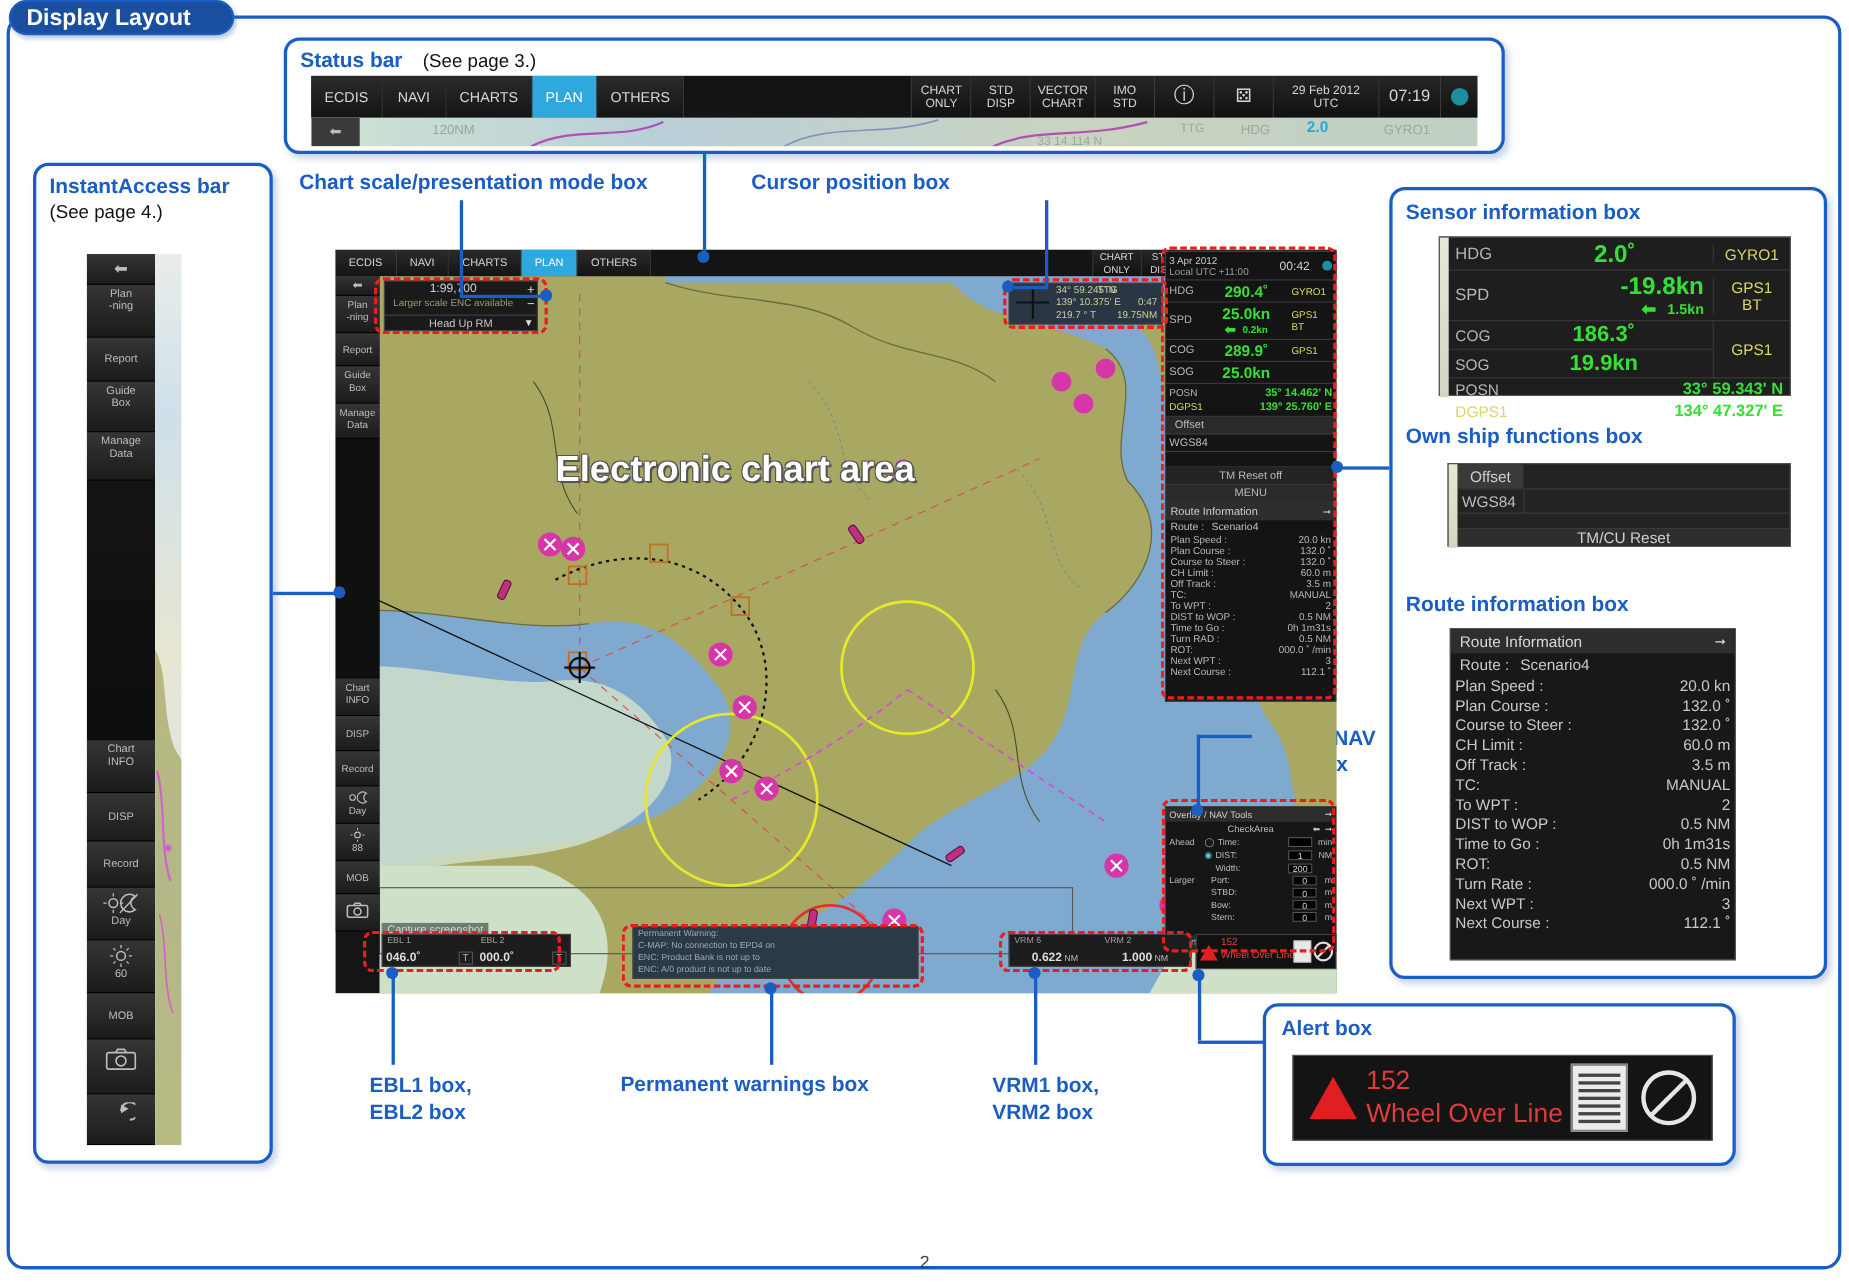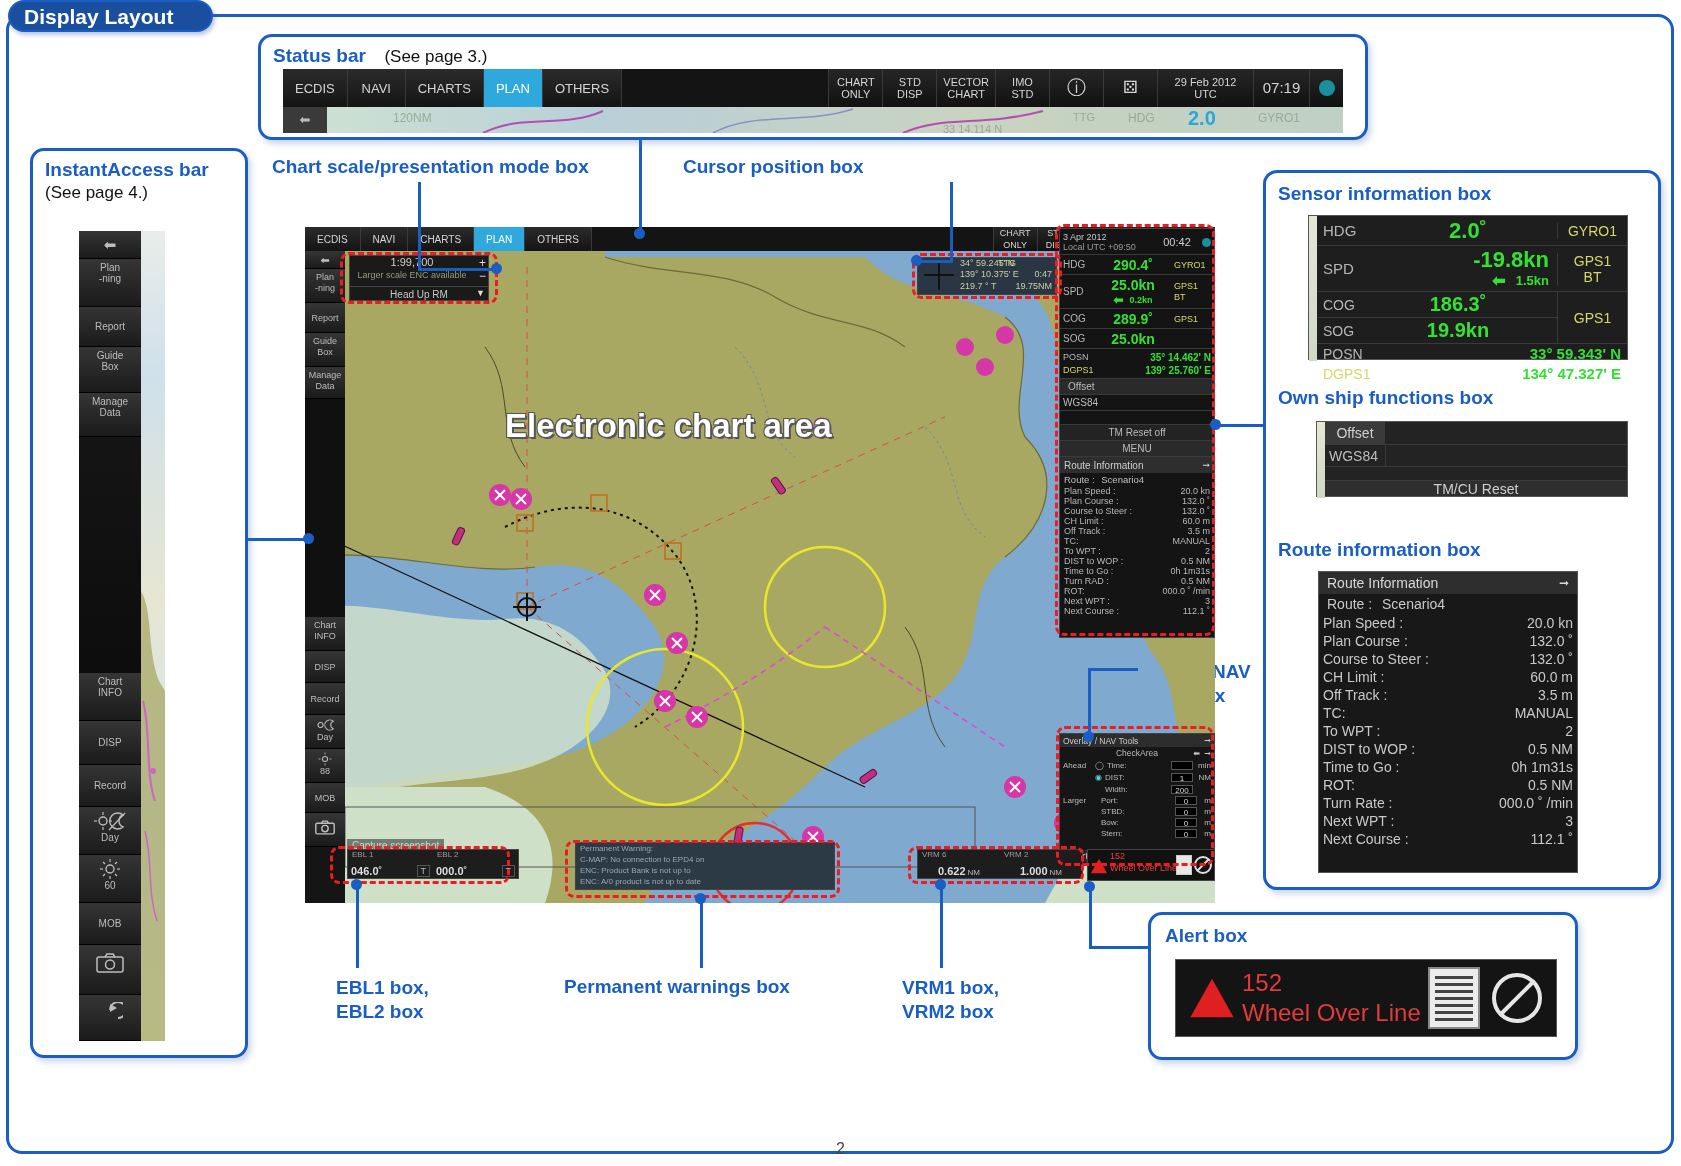--- a/index.html
+++ b/index.html
@@ -141,21 +141,21 @@
       <span style="display:block;width:16px;height:16px;border-radius:50%;background:#1b8f9e;"></span>
     </div>
   </div>
 
   <div id="statusbar-under">
     <div style="position:absolute;left:0;top:0;width:44px;height:26px;background:#3a3a3a;color:#bbb;font-size:13px;text-align:center;line-height:26px;">⬅</div>
     <div style="position:absolute;left:110px;top:4px;color:#9aa99a;font-size:12px;">120NM</div>
     <div style="position:absolute;left:660px;top:16px;color:#9aa99a;font-size:11px;text-align:right;">33 14.114 N</div>
     <div style="position:absolute;left:790px;top:4px;color:#9aa99a;font-size:11px;">TTG</div>
     <div style="position:absolute;left:845px;top:4px;color:#9aa99a;font-size:12px;">HDG</div>
-    <div style="position:absolute;left:905px;top:0px;color:#2aa7d8;font-size:20px;font-weight:bold;">2.0</div>
+    <div style="position:absolute;left:905px;top:0px;color:#2aa7d8;font-size:14px;font-weight:bold;">2.0</div>
     <div style="position:absolute;left:975px;top:4px;color:#9aa99a;font-size:12px;">GYRO1</div>
     <svg style="position:absolute;left:0;top:0;" width="1060" height="26">
       <path d="M200,26 C240,6 280,22 320,4" stroke="#b34fb3" fill="none" stroke-width="2"></path>
       <path d="M430,26 C470,4 520,18 570,2" stroke="#8e8ec0" fill="none" stroke-width="1.5"></path>
       <path d="M620,26 C660,8 700,20 760,4" stroke="#b34fb3" fill="none" stroke-width="2"></path>
     </svg>
   </div>
 </div>
 <div class="lead v" style="left:639px; top:140px; height:90px;"></div>
 <div class="dot" style="left:634px; top:228px;"></div>
@@ -516,21 +516,21 @@
     <div style="position:absolute;left:42px;top:23px;font-size:9px;color:#c9cf9a;">219.7 ° T</div>
     <div style="position:absolute;right:40px;top:0px;font-size:9px;color:#c9cf9a;">TTG</div>
     <div style="position:absolute;right:4px;top:11px;font-size:9px;color:#c9cf9a;">0:47</div>
     <div style="position:absolute;right:4px;top:23px;font-size:9px;color:#c9cf9a;">19.75NM</div>
   </div>
 
   <div class="panel" style="left:754px; top:1px; width:156px; height:410px; background:#141414;">
     <div class="row" style="height:26px;">
       <div style="flex:1;padding-left:3px;">
         <div style="font-size:9px;color:#c8c8c8;">3 Apr 2012</div>
-        <div style="font-size:9px;color:#9b9b9b;">Local UTC +09:50</div>
+        <div style="font-size:9px;color:#9b9b9b;">Local UTC +11:00</div>
       </div>
       <div style="width:42px;font-size:11px;color:#d0d0d0;text-align:center;">00:42</div>
       <div style="width:16px;text-align:center;">
         <span style="display:inline-block;width:9px;height:9px;border-radius:50%;background:#1b8f9e;"></span>
       </div>
     </div>
     <div class="row" style="height:20px;">
       <div style="width:32px;font-size:10px;padding-left:3px;color:#b6b6b6;">HDG</div>
       <div class="grn" style="flex:1;text-align:center;font-size:14px;">290.4˚</div>
       <div class="ylw" style="width:40px;font-size:9px;">GYRO1</div>

